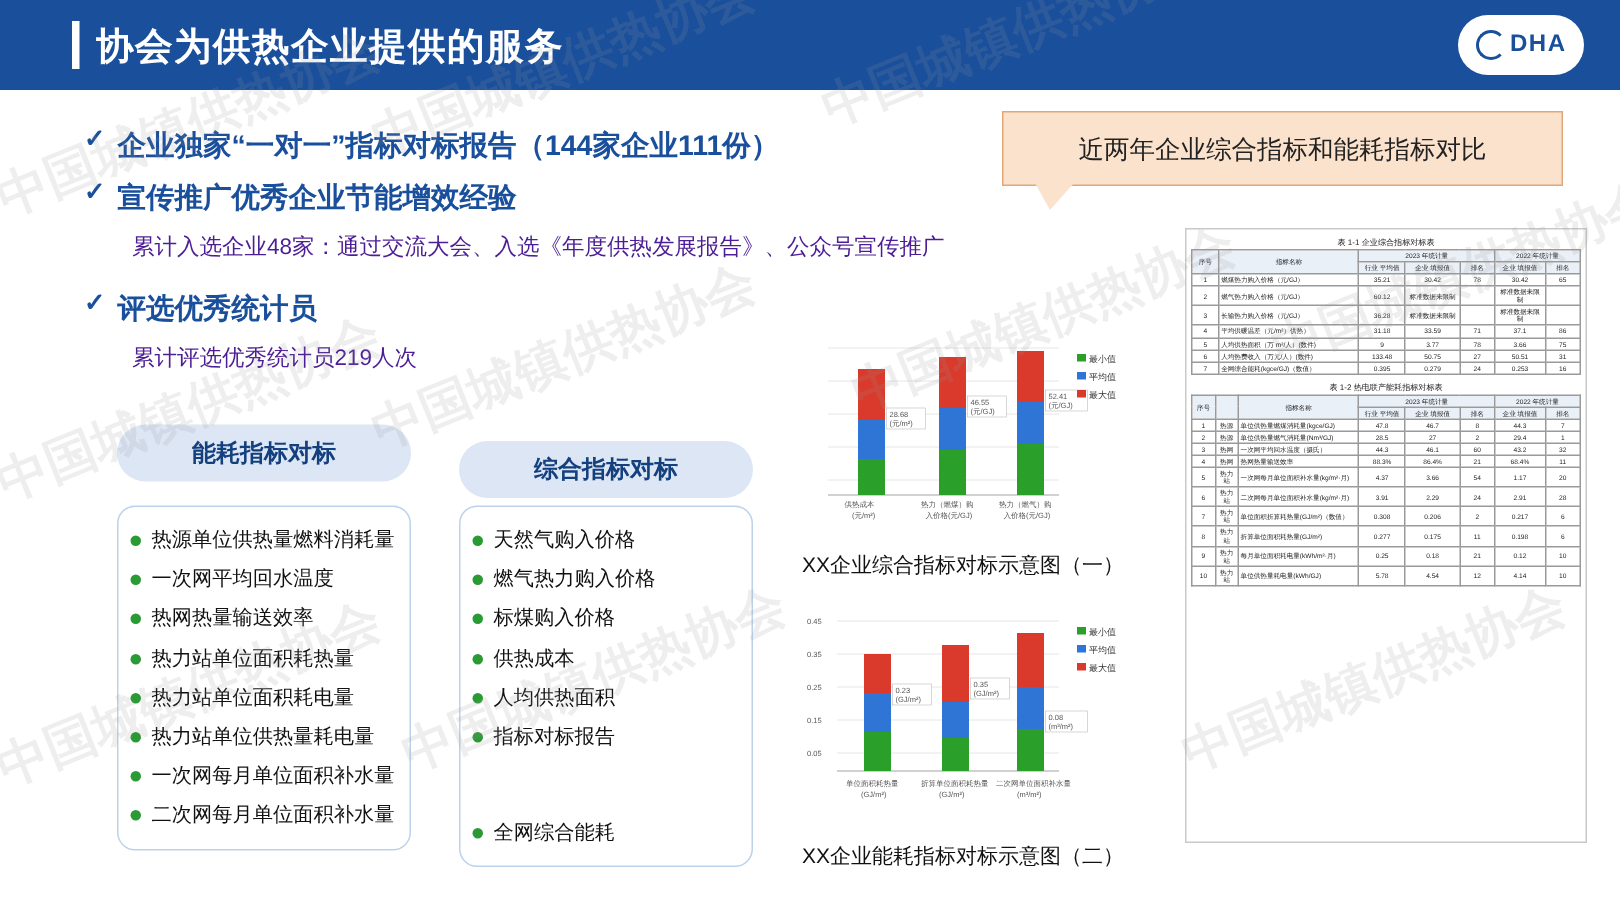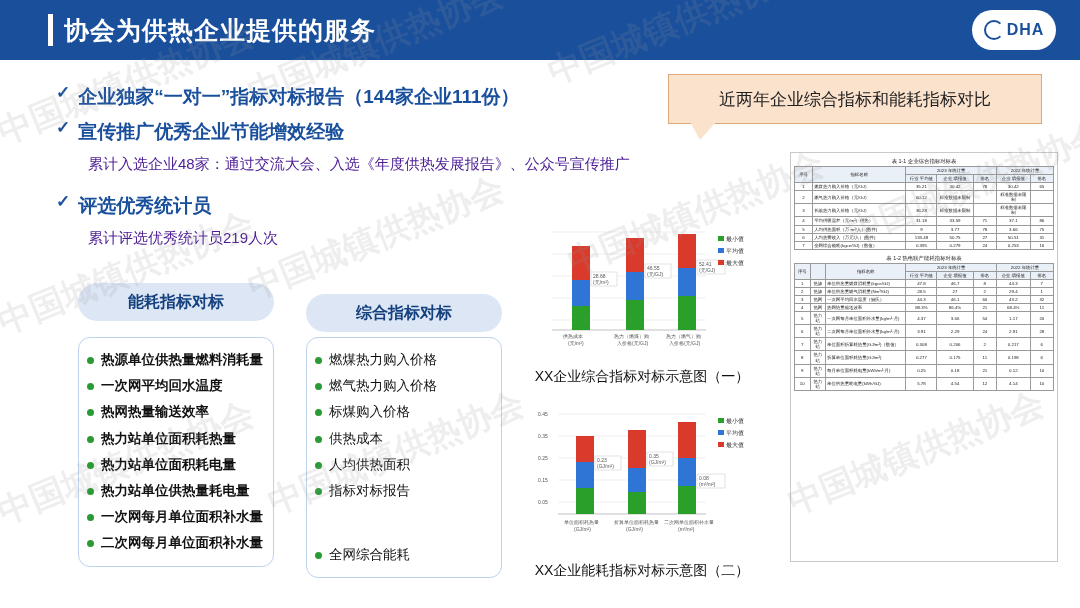--- a/index.html
+++ b/index.html
@@ -258,21 +258,21 @@
 
   <div class="content bullet-line" style="left:56px; top:193px; width:600px;">
     <span class="check">✓</span>
     <span class="b-head">评选优秀统计员</span>
   </div>
   <div class="content b-sub" style="left:88px; top:229px; width:500px;">累计评选优秀统计员219人次</div>
 
   <div class="content pill" style="left:78px; top:283px;">能耗指标对标</div>
   <div class="content pill" style="left:306px; top:294px;">综合指标对标</div>
 
-  <div class="content list-box" style="left:78px; top:337px;font-weight:bold;">
+  <div class="content list-box" style="left:78px; top:337px;">
     <div class="list-item">
         <span class="dot"></span>
         <span>热源单位供热量燃料消耗量</span>
       </div>
     <div class="list-item">
         <span class="dot"></span>
         <span>一次网平均回水温度</span>
       </div>
     <div class="list-item">
         <span class="dot"></span>
@@ -296,21 +296,21 @@
       </div>
     <div class="list-item" style="margin-bottom:2px;">
         <span class="dot"></span>
         <span>二次网每月单位面积补水量</span>
       </div>
   </div>
 
   <div class="content list-box" style="left:306px; top:337px;">
     <div class="list-item">
         <span class="dot"></span>
-        <span>燃煤热力购入价格</span>
+        <span>天然气购入价格</span>
       </div>
     <div class="list-item">
         <span class="dot"></span>
         <span>燃气热力购入价格</span>
       </div>
     <div class="list-item">
         <span class="dot"></span>
         <span>标煤购入价格</span>
       </div>
     <div class="list-item">

